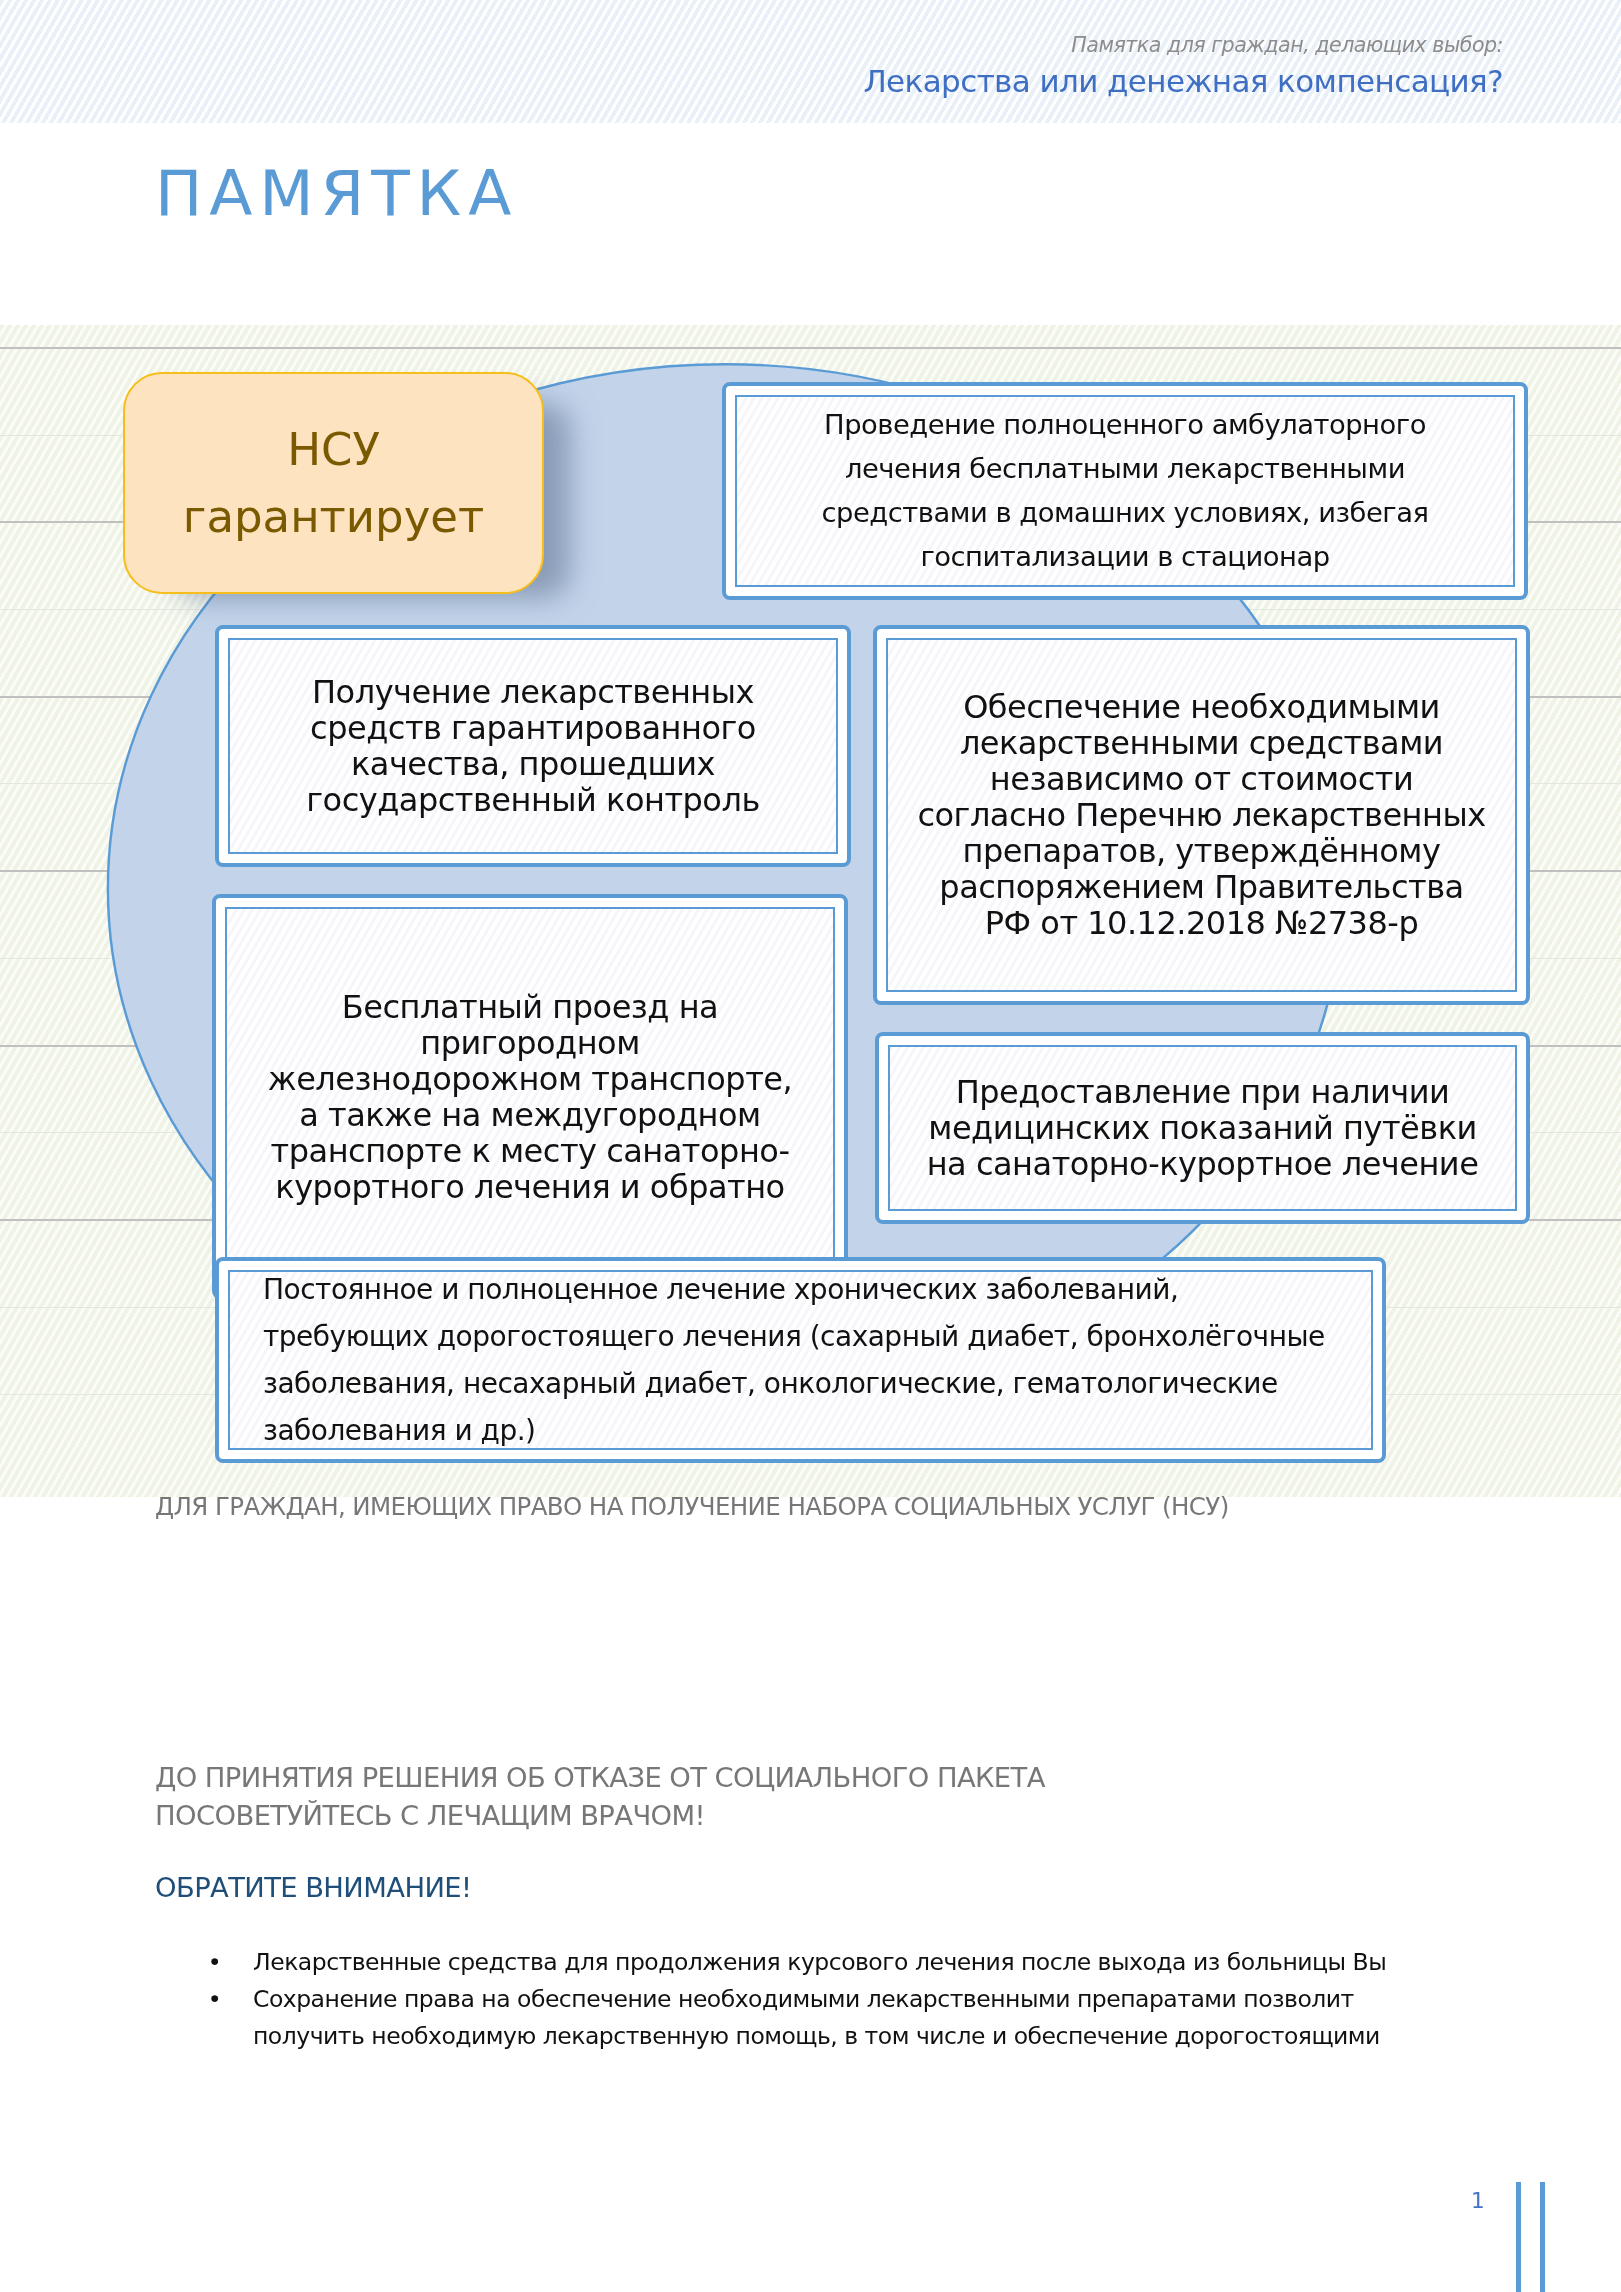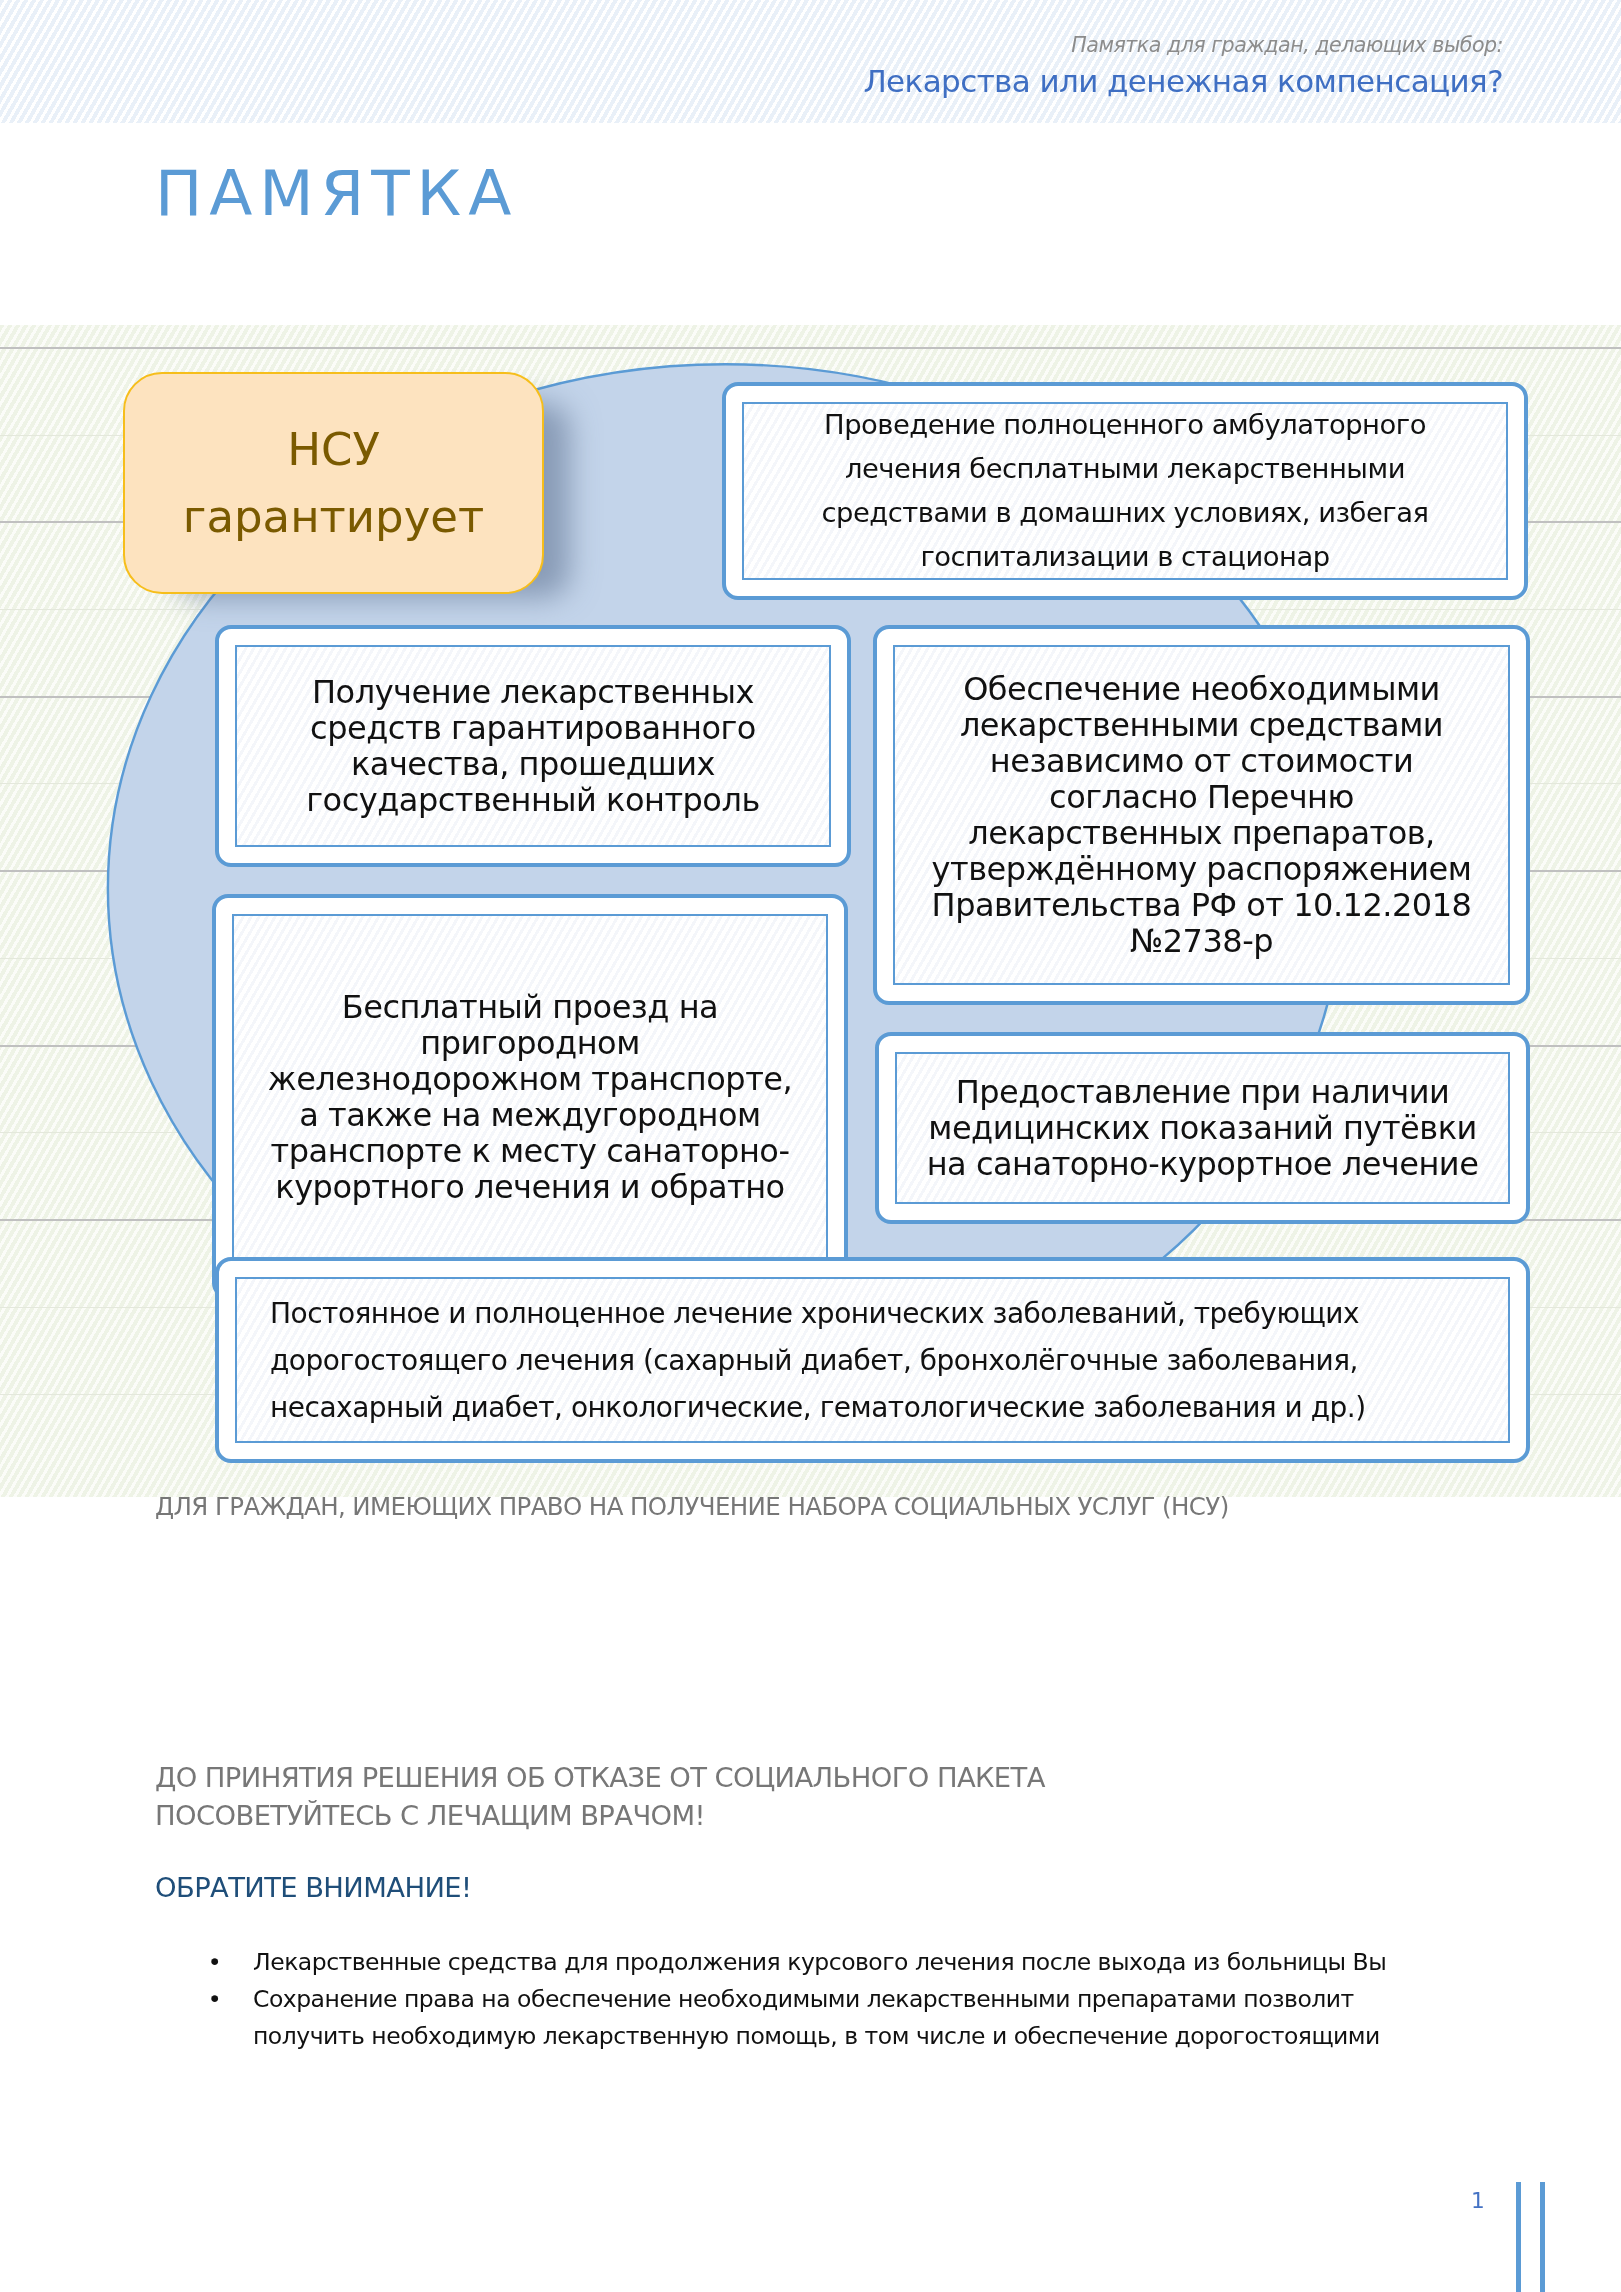--- a/index.html
+++ b/index.html
@@ -20,22 +20,22 @@
 
   
   .green-band { left:0; top:325px; width:1621px; height:1172px;
     background: repeating-linear-gradient(120deg, #eef3e6 0px, #eef3e6 3.9px, #fbfcf8 3.9px, #fbfcf8 6.9px); }
   .rule { left:0; width:1621px; height:2px; background:#c0c0c0; }
   .rule.faint { height:1px; background:#e4e8dc; }
 
   .shape-svg { left:0; top:325px; }
 
   
-  .box { position:absolute; box-sizing:border-box; border:4.9px solid #5b9bd5; border-radius:16px;
-    background:#ffffff; padding:16px; }
+  .box { position:absolute; box-sizing:border-box; border:4.9px solid #5b9bd5; border-radius:8px;
+    background:#ffffff; padding:9px; }
   .box-inner { width:100%; height:100%; box-sizing:border-box; border:2.9px solid #5b9bd5;
     background: repeating-linear-gradient(120deg, #f4f6fa 0px, #f4f6fa 2.9px, #ffffff 2.9px, #ffffff 6.9px);
     display:flex; align-items:center; justify-content:center; text-align:center;
     font-family:"DejaVu Sans", sans-serif; color:#111; font-size:32px; line-height:36px; letter-spacing:-0.5px; }
   .box-inner.wide { font-size:28px; line-height:47px; text-align:left; justify-content:flex-start; padding-left:35px; }
 
   .nsu-box { left:123px; top:372px; width:421px; height:222px; box-sizing:border-box;
     background:#fde3bf; border:2.9px solid #f6be1b; border-radius:39px;
     box-shadow: 39px 17.6px 29px -13.7px rgba(90,110,140,0.55);
     display:flex; align-items:center; justify-content:center; text-align:center;
@@ -100,21 +100,21 @@
 </div>
 
 <div class="box" style="left:212px; top:894px; width:636px; height:405px;">
   <div class="box-inner" style="padding:0 33px;">Бесплатный проезд на пригородном железнодорожном транспорте, а также на междугородном транспорте к месту санаторно-курортного лечения и обратно</div>
 </div>
 
 <div class="box" style="left:875px; top:1032px; width:655px; height:192px;">
   <div class="box-inner" style="padding:0 21.6px;">Предоставление при наличии медицинских показаний путёвки на санаторно-курортное лечение</div>
 </div>
 
-<div class="box" style="left:215px; top:1257px; width:1315px; height:206px;">
+<div class="box" style="left:215px; top:1257px; width:1171px; height:206px;">
   <div class="box-inner wide" style="padding:0 33px; text-align:left;">Постоянное и полноценное лечение хронических заболеваний, требующих дорогостоящего лечения (сахарный диабет, бронхолёгочные заболевания, несахарный диабет, онкологические, гематологические заболевания и др.)</div>
 </div>
 
 <div class="abs eligibility">ДЛЯ ГРАЖДАН, ИМЕЮЩИХ ПРАВО НА ПОЛУЧЕНИЕ НАБОРА СОЦИАЛЬНЫХ УСЛУГ (НСУ)</div>
 
 <div class="abs advice">
   <div>ДО ПРИНЯТИЯ РЕШЕНИЯ ОБ ОТКАЗЕ ОТ СОЦИАЛЬНОГО ПАКЕТА</div>
   <div>ПОСОВЕТУЙТЕСЬ С ЛЕЧАЩИМ ВРАЧОМ!</div>
 </div>
 

